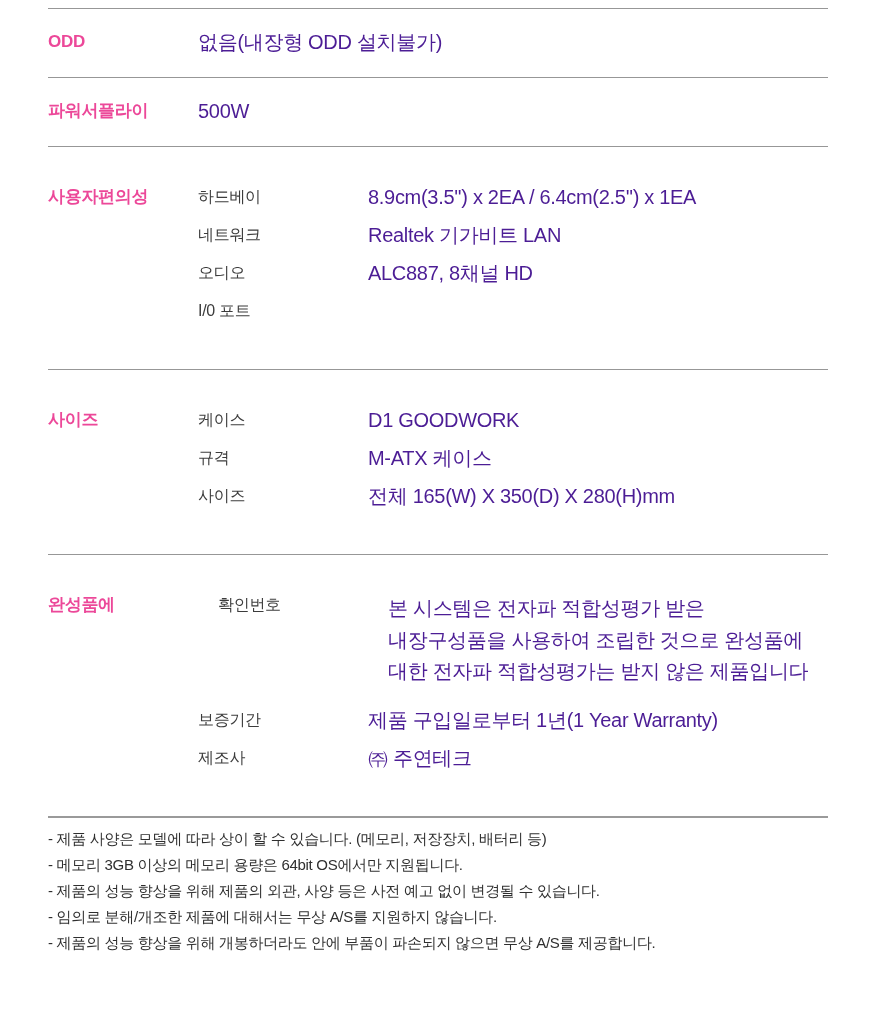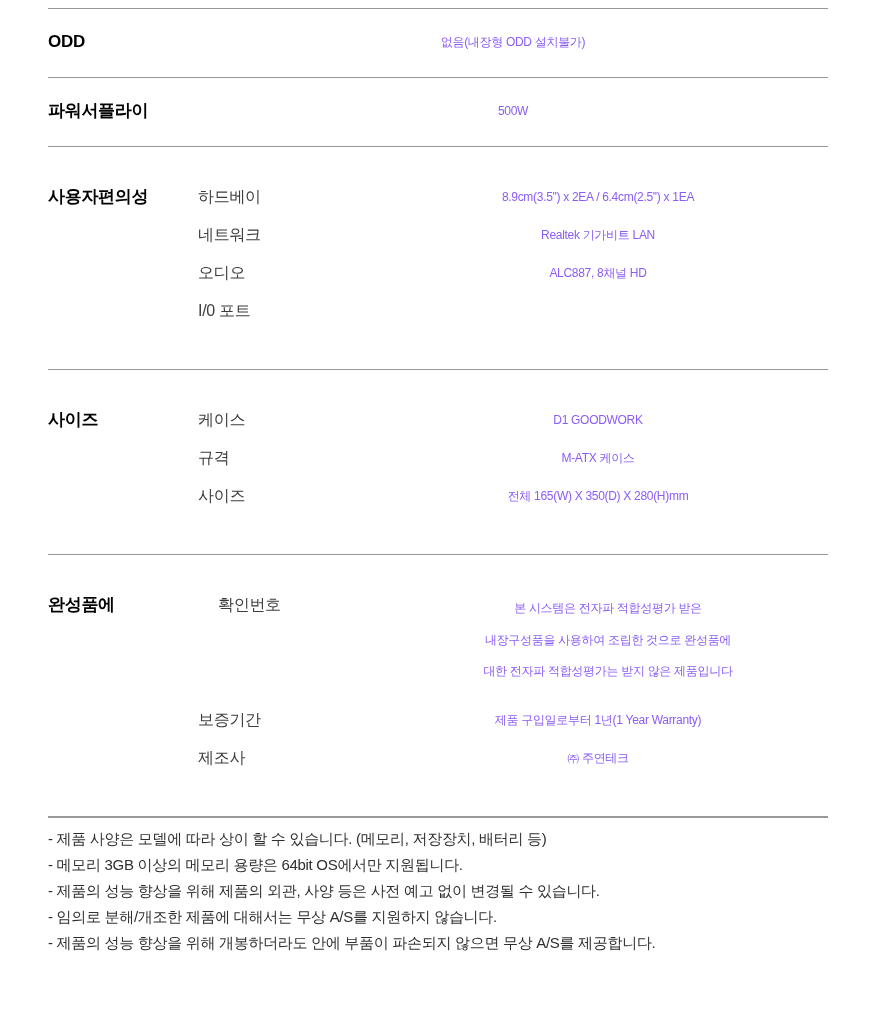--- a/index.html
+++ b/index.html
@@ -26,21 +26,21 @@
     padding: 21px 0 23px 0;
   }
   .spec-section.multi {
     padding: 38px 0 46px 0;
   }
   .sec-label {
     width: 150px;
     flex: 0 0 150px;
     font-size: 17px;
     font-weight: 700;
-    color: #000000;
+    color: #ec4899;
     line-height: 24px;
   }
   .sec-rows {
     flex: 1;
   }
   .spec-row {
     display: flex;
     margin-bottom: 14px;
   }
   .spec-row:last-child {
@@ -52,24 +52,23 @@
   }
   .spec-key {
     width: 170px;
     flex: 0 0 170px;
     font-size: 16px;
     line-height: 24px;
     color: #3c3c3c;
   }
   .spec-value {
     flex: 1;
-    font-size: 12px;
+    font-size: 20px;
     line-height: 24px;
-    color: #8b5cf6;
-    text-align: center;
+    color: #4c1d95;
   }
   .spec-value.multiline div {
     line-height: 31.5px;
   }
   .notes-section {
     margin: 0 48px;
     border-top: 2px solid #9a9a9a;
     padding-top: 8px;
   }
   .note-item {

